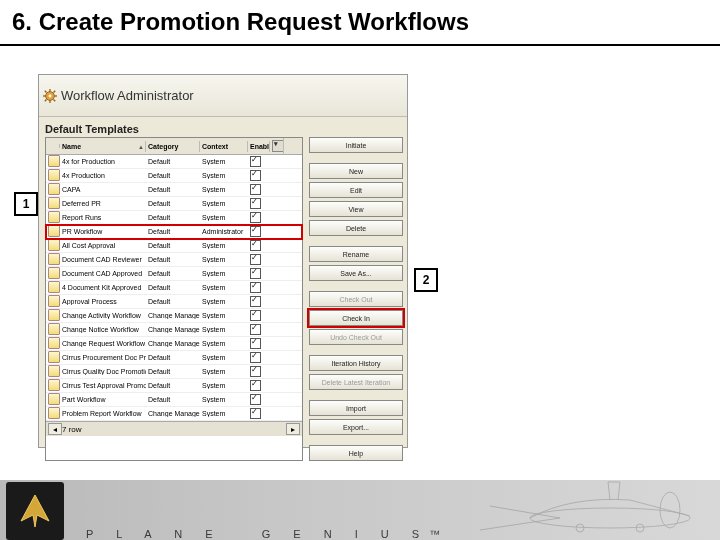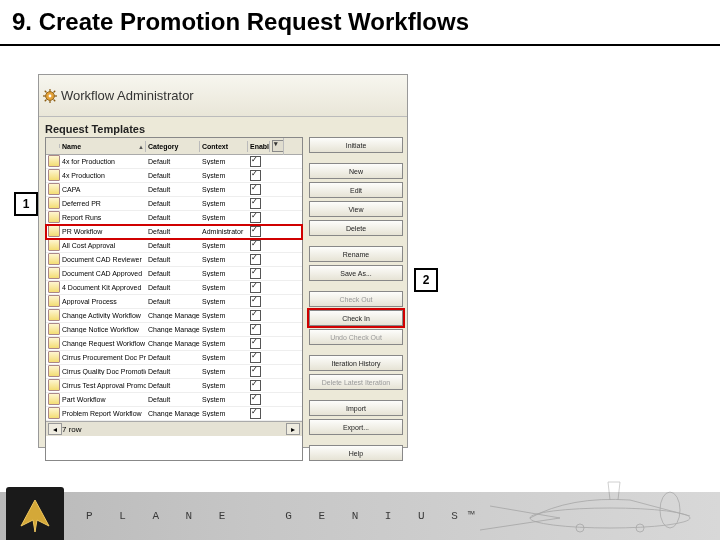--- a/index.html
+++ b/index.html
@@ -130,63 +130,63 @@
     background:#fff;
     border:2px solid #000;
     font-size:12px; font-weight:bold;
     display:flex; align-items:center; justify-content:center;
   }
   .c1{ left:14px; top:192px; }
   .c2{ left:414px; top:268px; }
   .btn-out2{ outline:2px solid #d00000; }
   
   .footer{
-    position:absolute; left:0; bottom:0; width:720px; height:48px;
+    position:absolute; left:0; bottom:0; width:720px; height:60px;
     background: linear-gradient(90deg,#b9b9b9 0,#c6c6c6 35%,#d8d8d8 100%);
-    display:flex; align-items:center;font-family:Liberation Mono, monospace;
+    display:flex; align-items:flex-end;
   }
   .logo{
     width:58px; height:58px; margin-left:6px;
     background:#1a1a1a; border-radius:3px;
     display:flex; align-items:center; justify-content:center;
   }
   .brand{
     margin-left:22px;
     font-size:11px; letter-spacing:10px; color:#3a3a3a;
   }
   .plane{
     position:absolute; right:10px; bottom:2px;
     opacity:0.35;
   }
   .sortarr{position:absolute; right:1px; top:3px; font-size:6px; color:#555;}
 </style>
 </head>
 <body>
 
-<div class="title">9. Create Promotion Request Workflows</div>
+<div class="title">6. Create Promotion Request Workflows</div>
 
 <div class="workspace">
   <div class="wf-header">
     <svg class="gear" viewBox="0 0 16 16">
       <circle cx="8" cy="8" r="5" fill="#e4a238" stroke="#8a5a10"></circle>
       <circle cx="8" cy="8" r="1.6" fill="#fff"></circle>
       <g stroke="#8a5a10" stroke-width="1.4">
         <line x1="8" y1="0" x2="8" y2="3"></line>
           <line x1="8" y1="13" x2="8" y2="16"></line>
         <line x1="0" y1="8" x2="3" y2="8"></line>
           <line x1="13" y1="8" x2="16" y2="8"></line>
         <line x1="2" y1="2" x2="4" y2="4"></line>
           <line x1="12" y1="12" x2="14" y2="14"></line>
         <line x1="2" y1="14" x2="4" y2="12"></line>
           <line x1="12" y1="4" x2="14" y2="2"></line>
       </g>
     </svg>
     <span>Workflow Administrator</span>
   </div>
-  <div class="section-label">Request Templates</div>
+  <div class="section-label">Default Templates</div>
 
   <div class="inner">
     <div class="grid">
       <div class="ghead">
         <div></div>
         <div><span>Name</span><span class="sortarr">▲</span></div>
         <div>Category</div>
         <div>Context</div>
         <div>Enabled</div>
         <div><span class="dn"></span></div>

